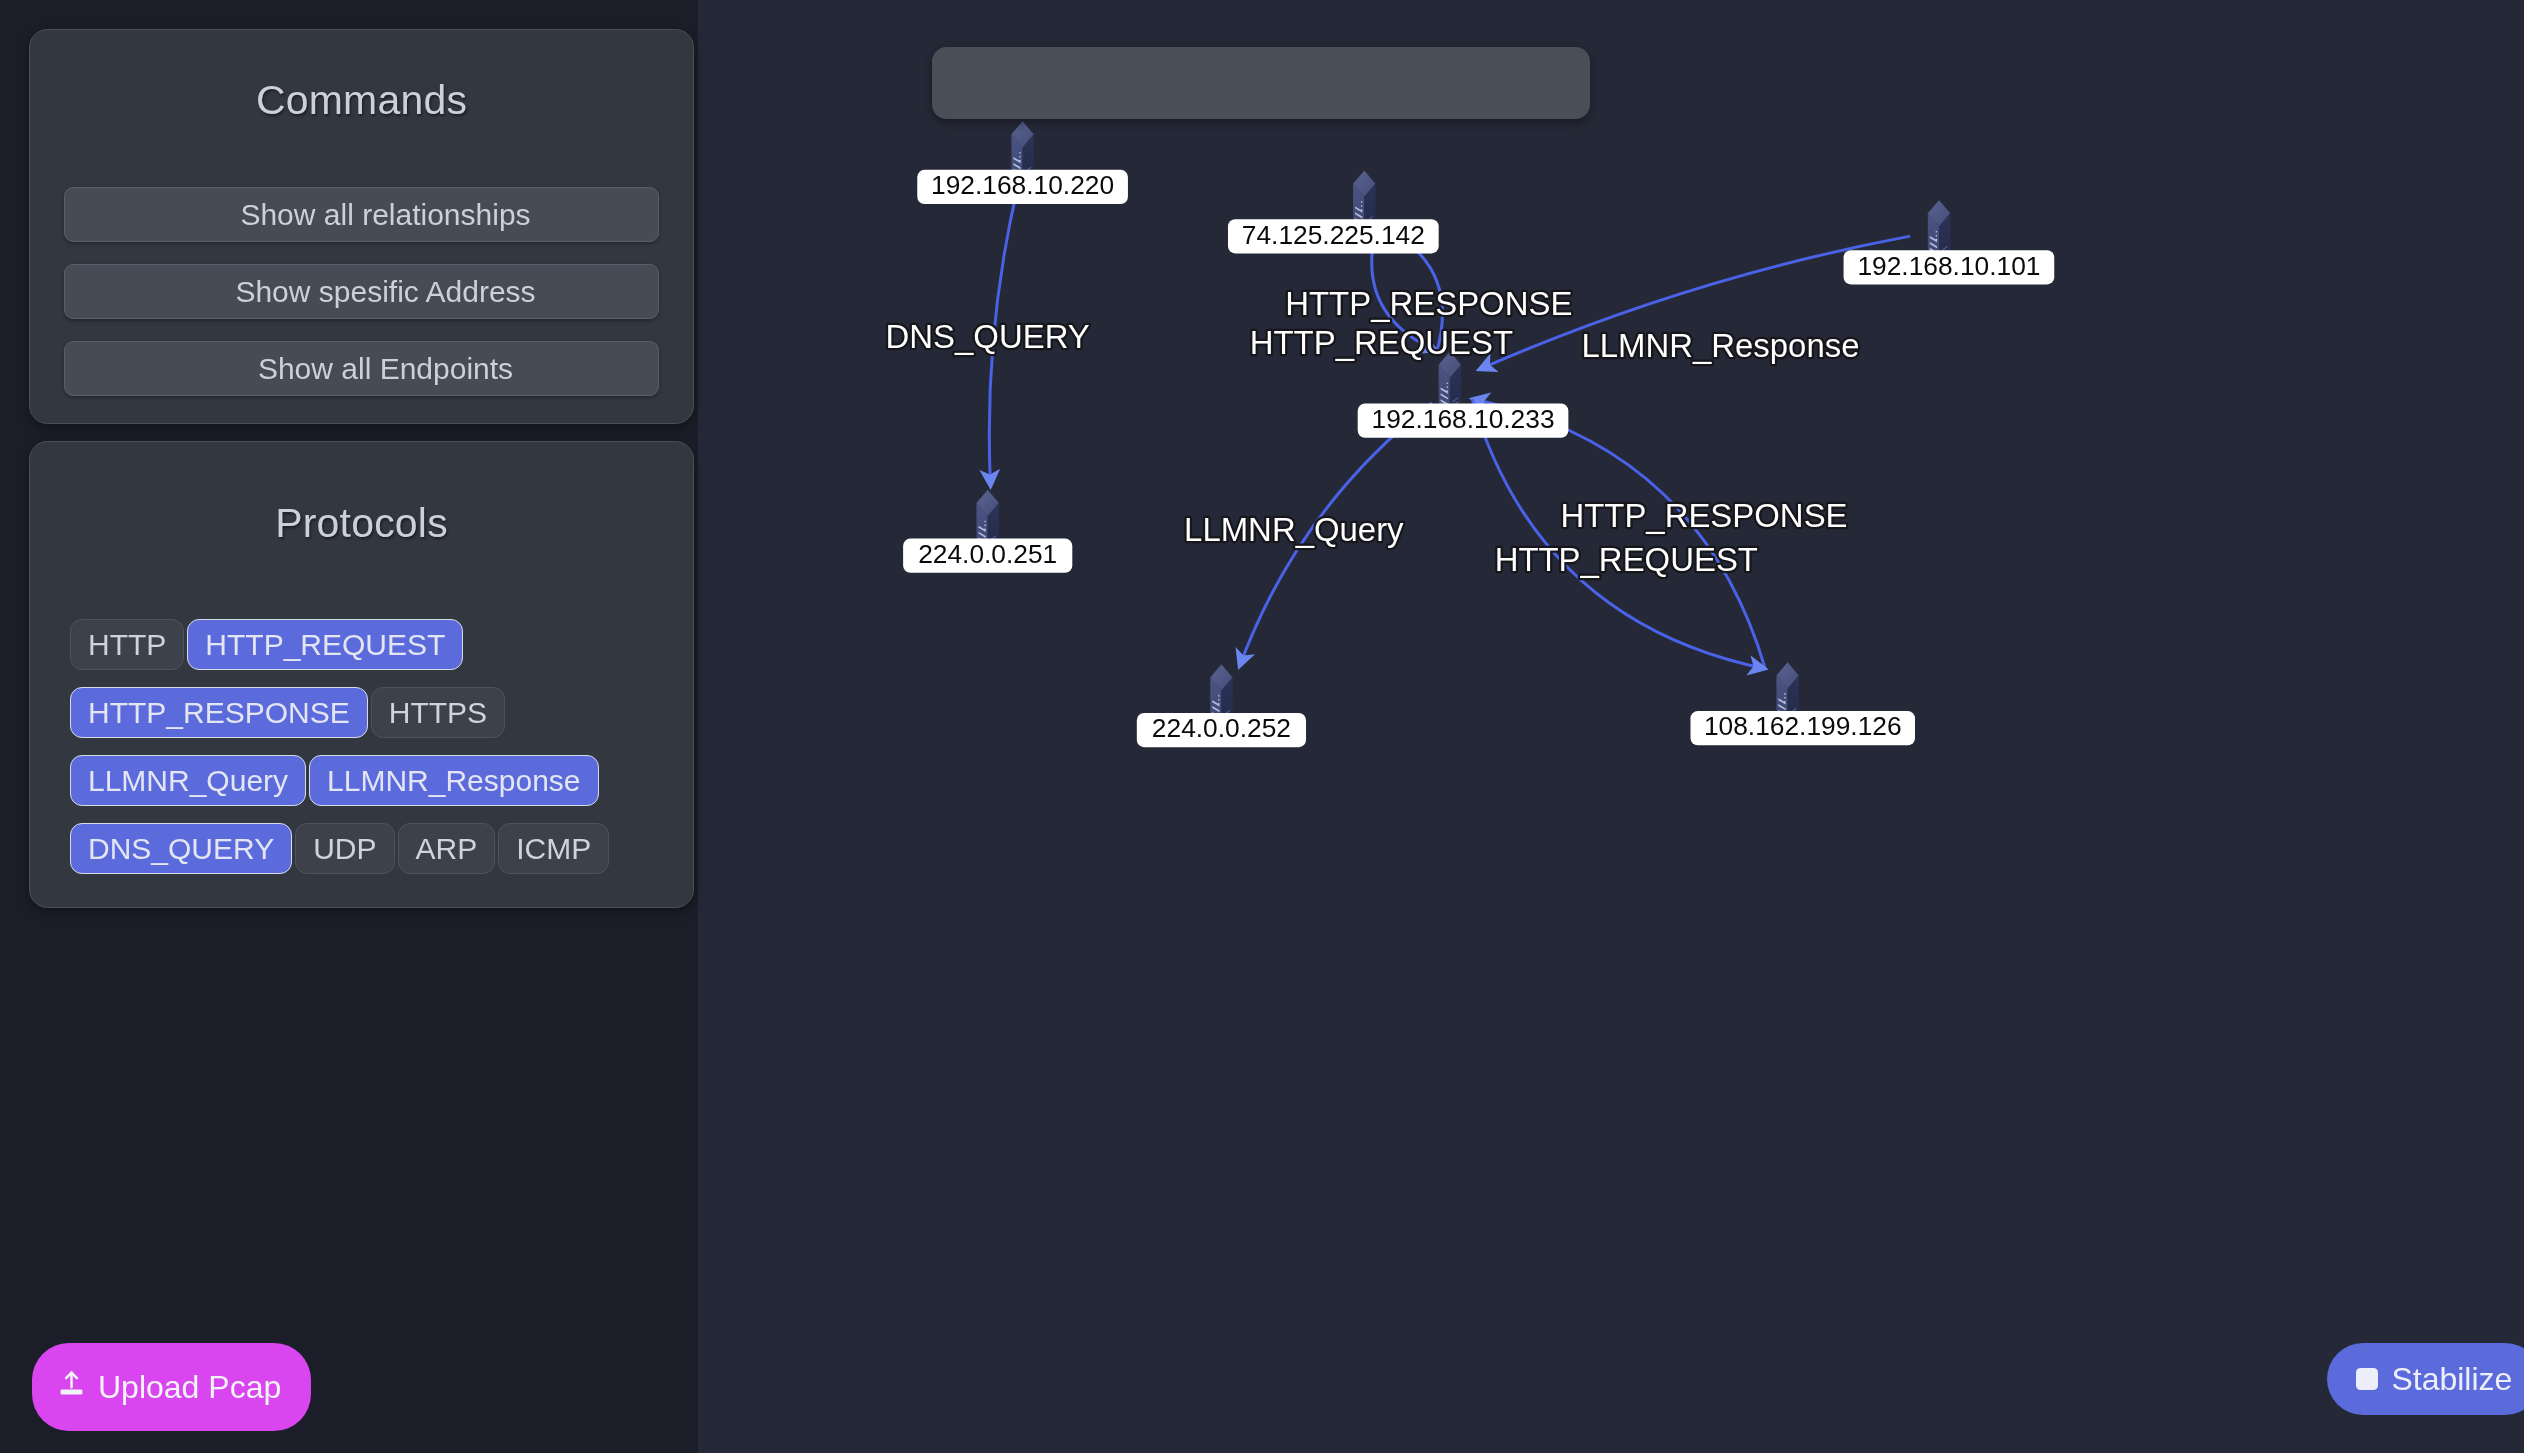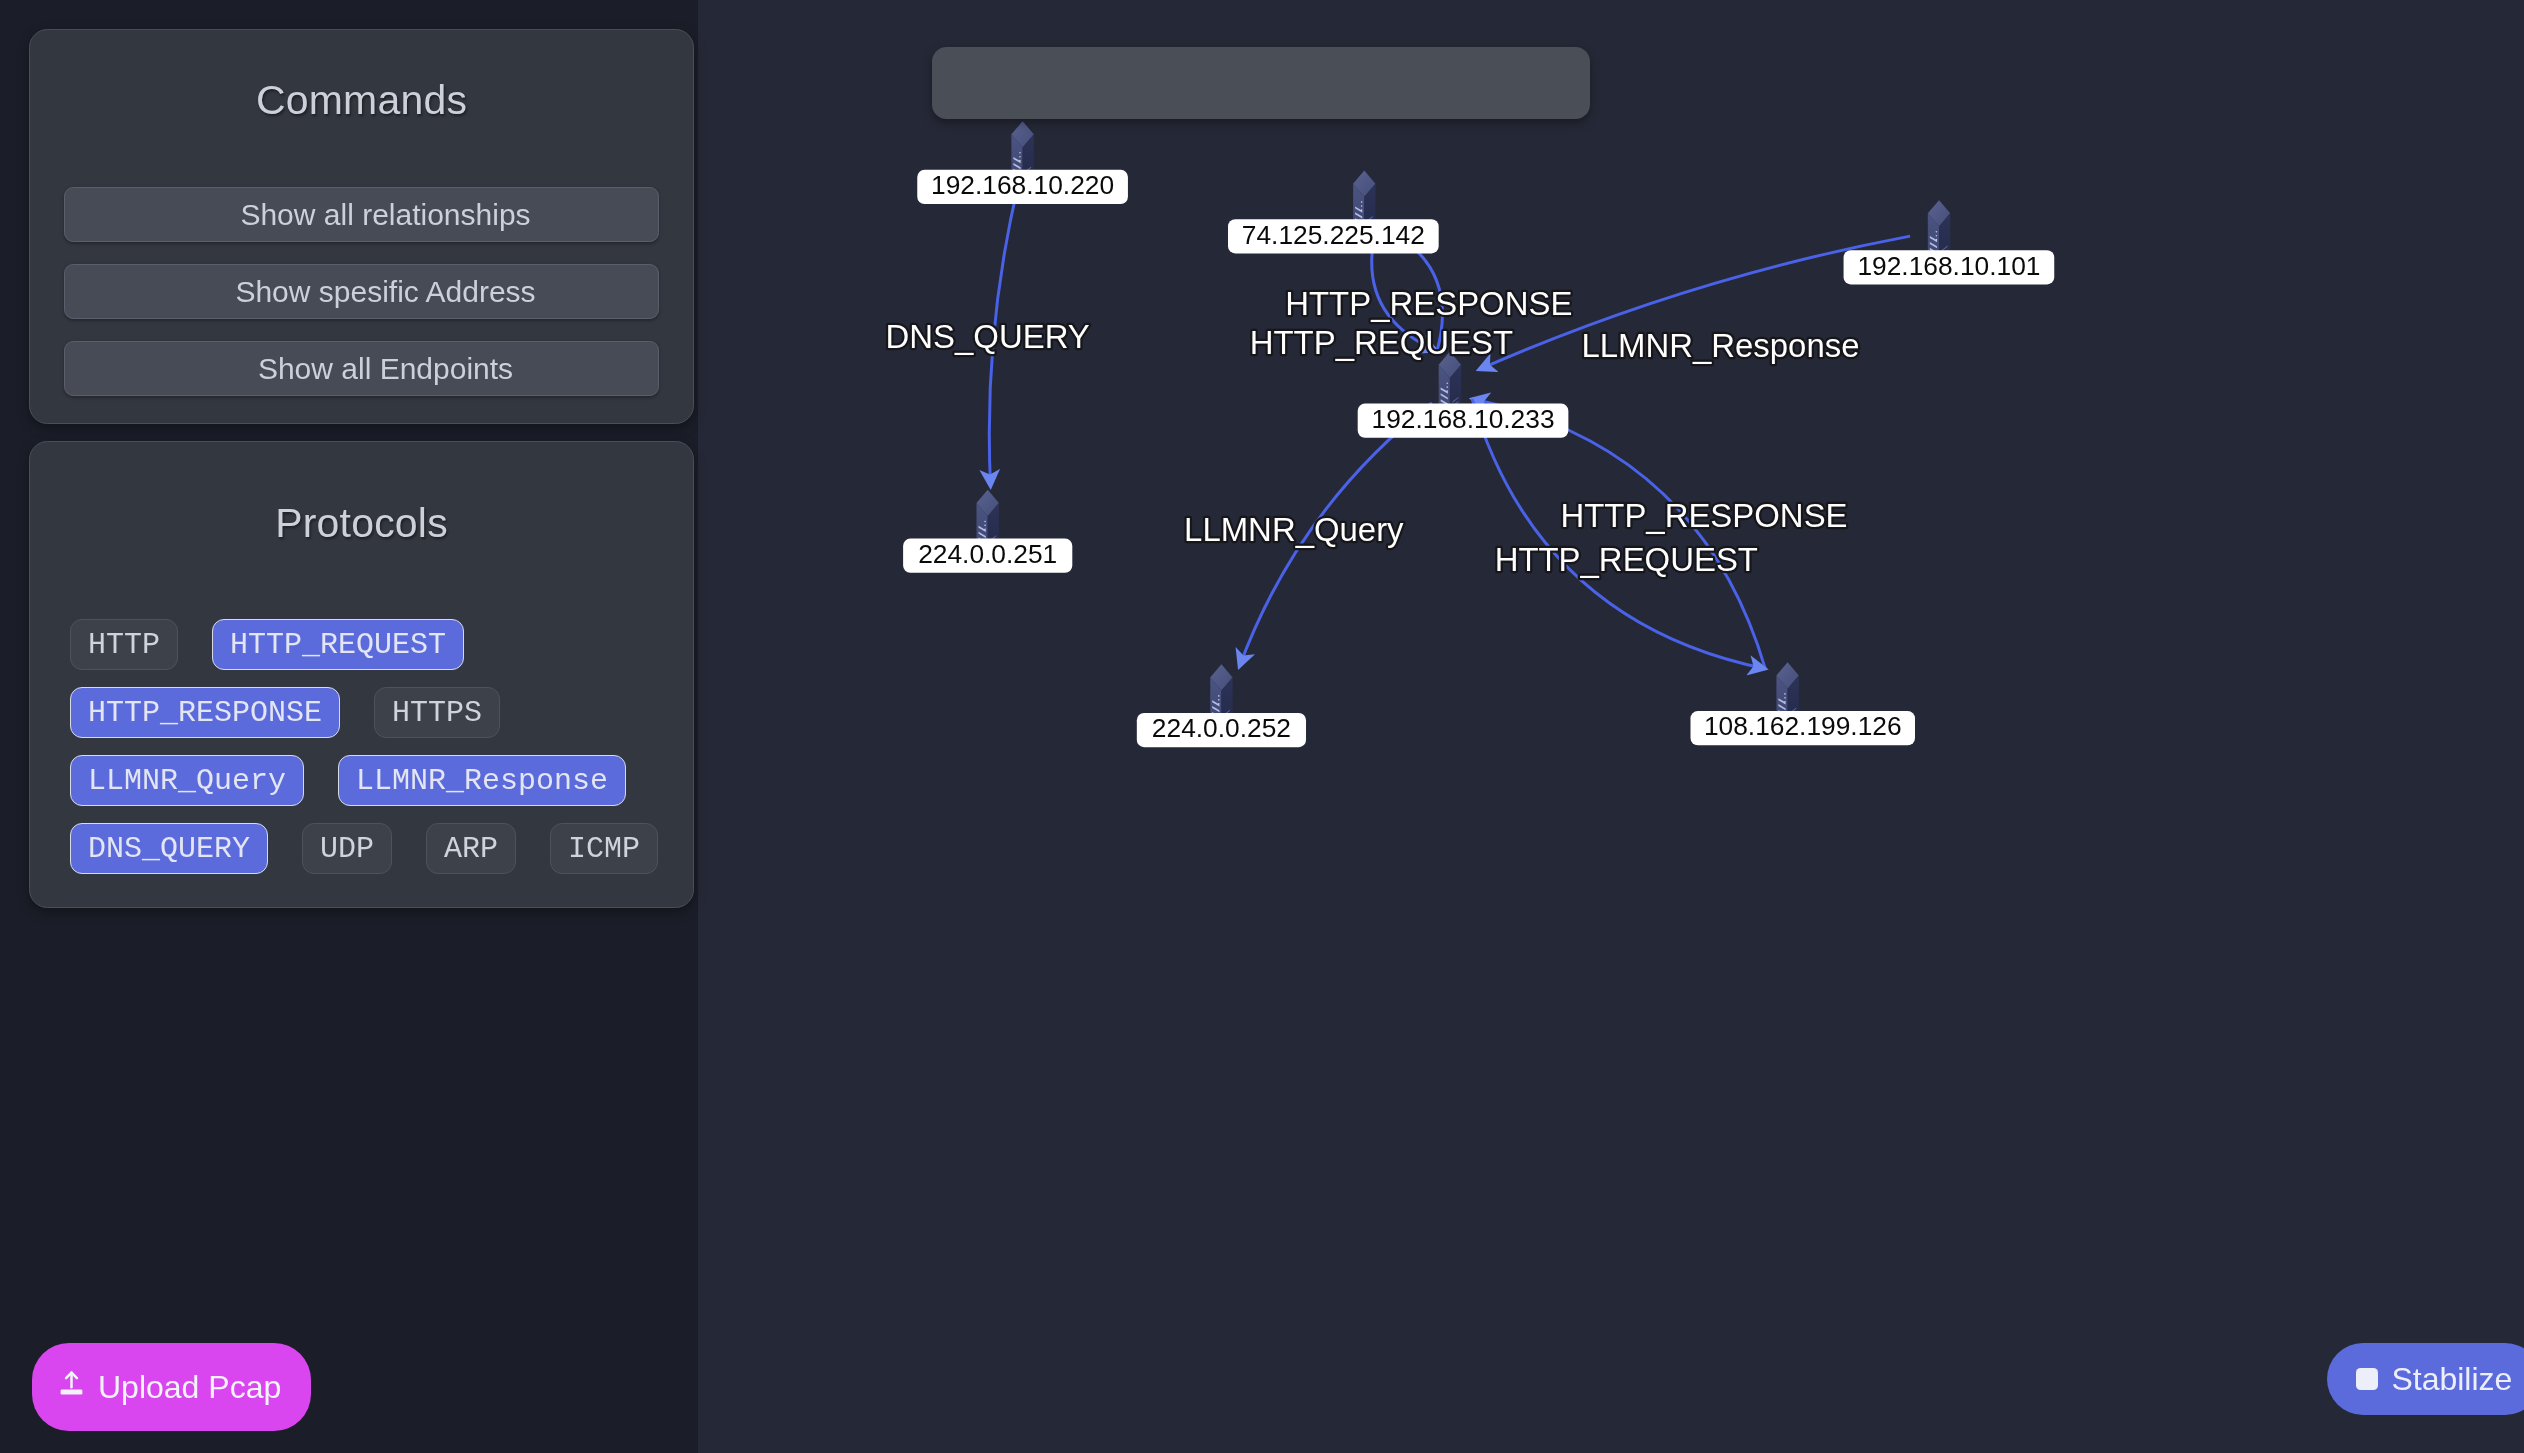--- a/index.html
+++ b/index.html
@@ -76,23 +76,22 @@
     justify-content: center;
     cursor: pointer;
     box-shadow: 0 1.3px 3.3px rgba(0,0,0,0.3);
     padding-left: 48px;
   }
 
   .proto-wrap {
     margin: 72px 29px 0 40px;
     display: flex;
     flex-wrap: wrap;
-    gap: 17px 34px;
+    gap: 17px 3px;
     align-content: flex-start;
-    font-family: Liberation Mono, monospace;
   }
   .proto-tag {
     height: 51px;
     padding: 0 17px;
     border-radius: 12px;
     display: flex;
     align-items: center;
     justify-content: center;
     font-size: 30px;
     line-height: 1;

